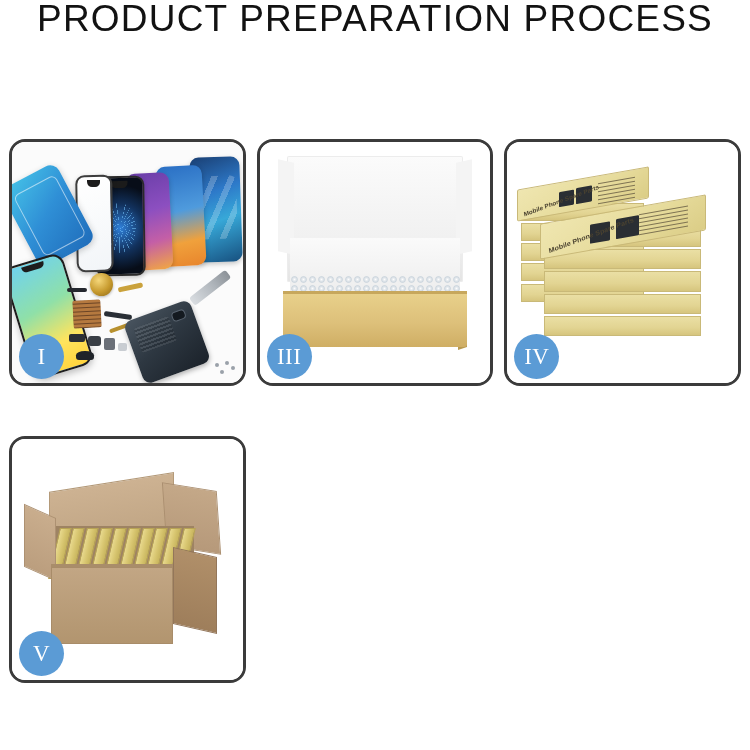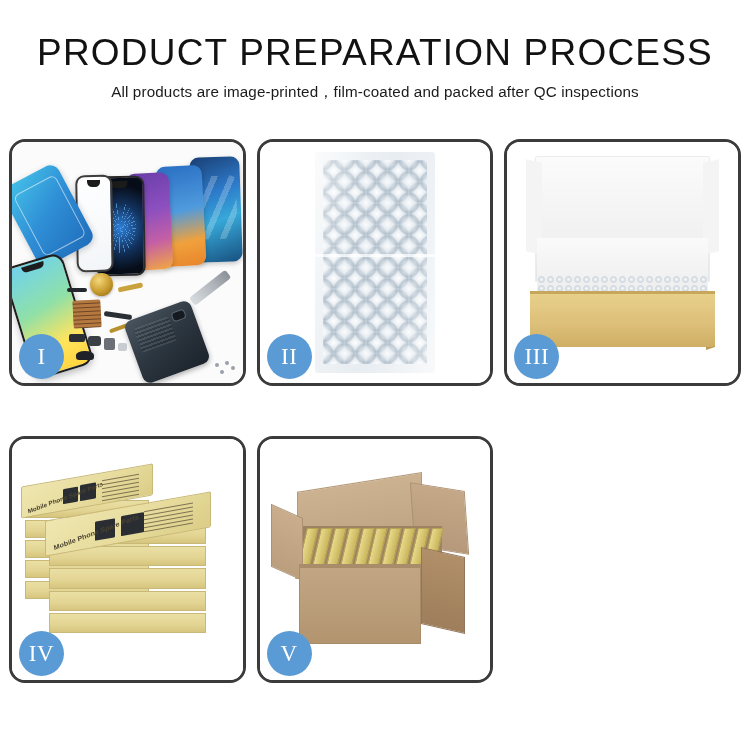--- a/index.html
+++ b/index.html
@@ -14,21 +14,20 @@
 
   .page {
     position: relative;
     width: 750px;
     height: 750px;
     background: #ffffff;
   }
 
   
   .header {
-    padding-top: 34px;
     text-align: center;
   }
 
   .main-title {
     font-family: "Liberation Sans", sans-serif;
     font-size: 37px;
     font-weight: 400;
     letter-spacing: 1.2px;
     color: #121212;
     line-height: 1.05;
@@ -478,21 +477,20 @@
     background: rgba(120,98,72,.55);
   }
 </style>
 </head>
 <body>
 
 <div class="page">
 
   <div class="header">
     <div class="main-title">PRODUCT PREPARATION PROCESS</div>
-    <div class="sub-title">All products are image-printed，film-coated and packed after QC inspections</div>
   </div>
 
   <div class="grid">
 
     <div class="panel">
       <div class="panel-stage">
         <div class="p1-bg"></div>
 
         <div class="phone-fan">
           <div class="ph ph-e"></div>
@@ -529,32 +527,20 @@
             <i></i>
               <i></i>
               <i></i>
               <i></i>
           </div>
         </div>
       </div>
       <div class="badge">I</div>
     </div>
 
-    <div class="panel">
-      <div class="panel-stage">
-        <div class="p2-bg"></div>
-        <div class="pouch">
-          <div class="bubbles"></div>
-          <div class="bubbles2"></div>
-          <div class="pouch-seam"></div>
-          <div class="pouch-gloss"></div>
-        </div>
-      </div>
-      <div class="badge">II</div>
-    </div>
 
     <div class="panel">
       <div class="panel-stage">
         <div class="p3-bg"></div>
         <div class="lid-back"></div>
         <div class="lid-flap-l"></div>
         <div class="lid-flap-r"></div>
         <div class="foam"></div>
         <div class="box3-inner"></div>
         <div class="box3-rim"></div>

